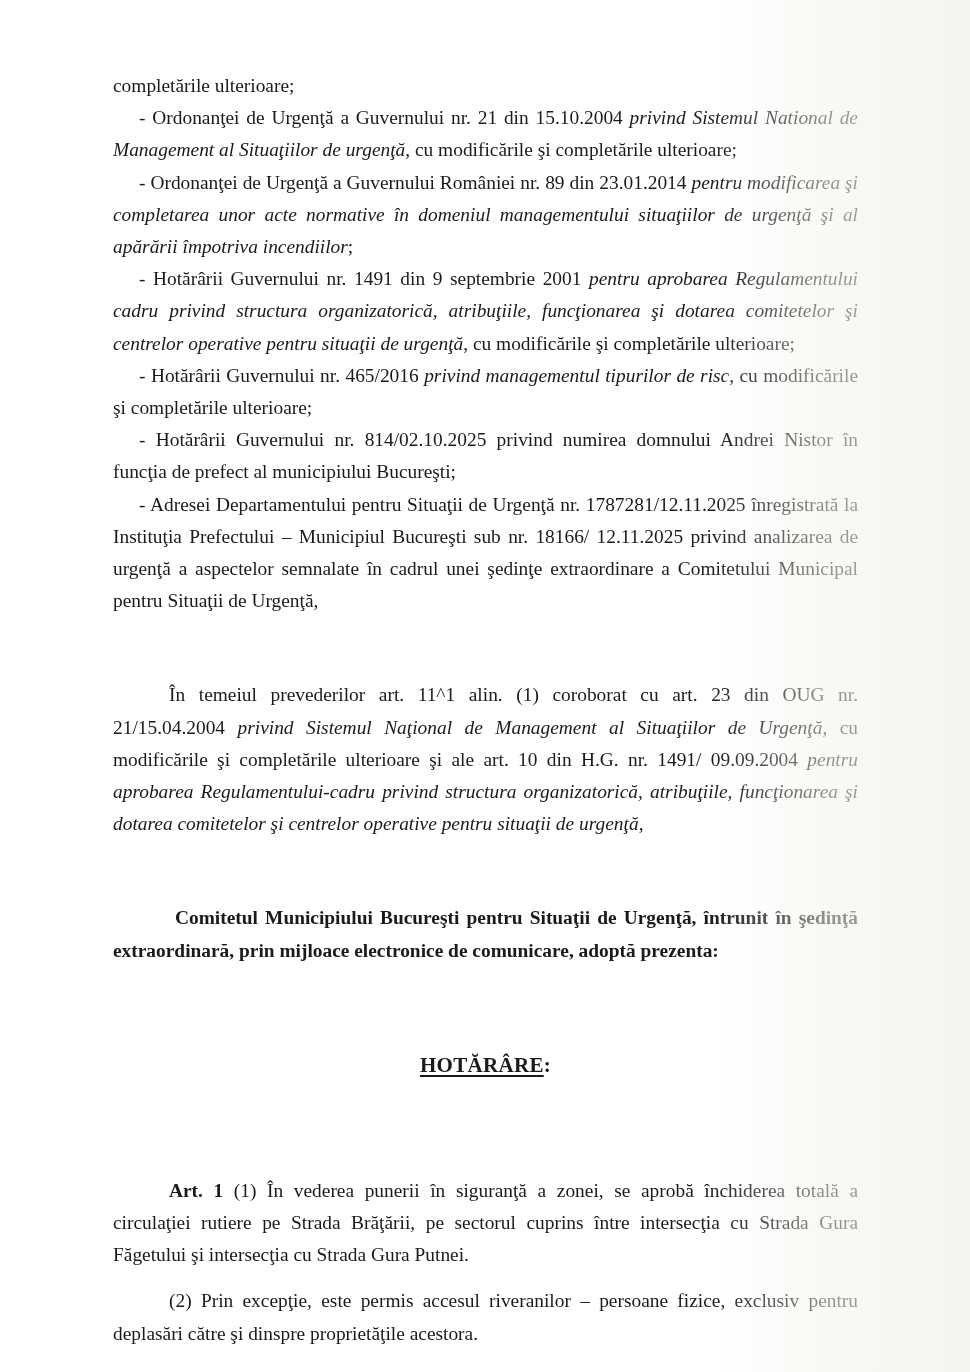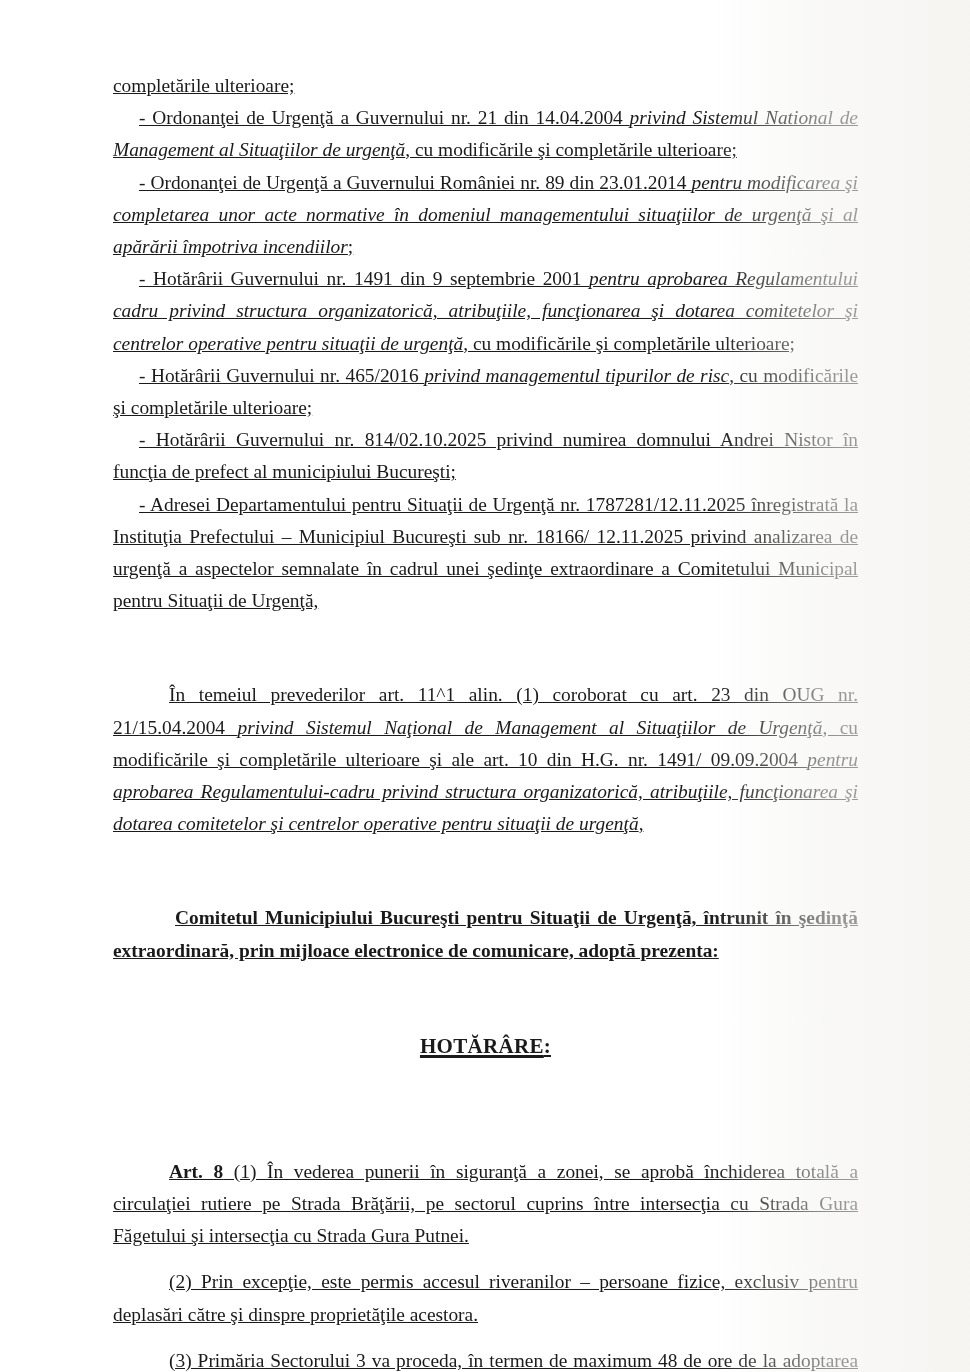--- a/index.html
+++ b/index.html
@@ -33,56 +33,56 @@
     top: 70px;
     width: 745px;
   }
   p {
     margin: 0;
     font-size: 19.4px;
     line-height: 1.66;
     text-align: justify;
     text-justify: inter-word;
     hyphens: none;
-    text-decoration: underline;
   }
   .flush { text-indent: 0; }
   .ind-dash { text-indent: 26px; }
   .ind-para { text-indent: 56px; }
   .ind-art  { text-indent: 56px; }
   i, em { font-style: italic; }
   b, strong { font-weight: bold; }
   .bold-block {
     font-weight: bold;
     text-align: justify;
     text-indent: 62px;
     font-size: 19.4px;
     line-height: 1.66;
   }
   .heading {
     text-align: center;
     font-weight: bold;
     font-size: 21px;
     letter-spacing: .3px;
+    margin-top: 19px;
   }
   .heading .ul { text-decoration: underline; text-underline-offset: 3px; }
   .sp-s  { height: 14px; }
   .sp-m  { height: 30px; }
   .sp-xl { height: 62px; }
 </style>
 </head>
 <body>
 
 <div id="page">
   <div id="doc">
 
     <p class="flush">completările ulterioare;</p>
 
     <p class="ind-dash">
-      <span>- Ordonanţei de Urgenţă a Guvernului nr. 21 din 14.04.2004 </span><i>privind Sistemul National de Management al Situaţiilor de urgenţă</i><span>, cu modificările şi completările ulterioare;</span>
+      <span>- Ordonanţei de Urgenţă a Guvernului nr. 21 din 15.10.2004 </span><i>privind Sistemul National de Management al Situaţiilor de urgenţă</i><span>, cu modificările şi completările ulterioare;</span>
     </p>
 
     <p class="ind-dash">
       <span>- Ordonanţei de Urgenţă a Guvernului României nr. 89 din 23.01.2014 </span><i>pentru modificarea şi completarea unor acte normative în domeniul managementului situaţiilor de urgenţă şi al apărării împotriva incendiilor</i><span>;</span>
     </p>
 
     <p class="ind-dash">
       <span>- Hotărârii Guvernului nr. 1491 din 9 septembrie 2001 </span><i>pentru aprobarea Regulamentului cadru privind structura organizatorică, atribuţiile, funcţionarea şi dotarea comitetelor şi centrelor operative pentru situaţii de urgenţă</i><span>, cu modificările şi completările ulterioare;</span>
     </p>
 
@@ -105,21 +105,21 @@
     <p class="bold-block">Comitetul Municipiului Bucureşti pentru Situaţii de Urgenţă, întrunit în şedinţă extraordinară, prin mijloace electronice de comunicare, adoptă prezenta:</p>
 
     <div class="sp-xl"></div>
 
     <p class="heading"><span class="ul">HOTĂRÂRE</span><span>:</span></p>
 
     <div class="sp-xl"></div>
     <div class="sp-m"></div>
 
     <p class="ind-art">
-      <b>Art. 8</b><span> (1) În vederea punerii în siguranţă a zonei, se aprobă închiderea totală a circulaţiei rutiere pe Strada Brăţării, pe sectorul cuprins între intersecţia cu Strada Gura Făgetului şi intersecţia cu Strada Gura Putnei.</span>
+      <b>Art. 1</b><span> (1) În vederea punerii în siguranţă a zonei, se aprobă închiderea totală a circulaţiei rutiere pe Strada Brăţării, pe sectorul cuprins între intersecţia cu Strada Gura Făgetului şi intersecţia cu Strada Gura Putnei.</span>
     </p>
 
     <div class="sp-s"></div>
 
     <p class="ind-para">(2) Prin excepţie, este permis accesul riveranilor – persoane fizice, exclusiv pentru deplasări către şi dinspre proprietăţile acestora.</p>
 
     <div class="sp-s"></div>
 
     <p class="ind-para">(3) Primăria Sectorului 3 va proceda, în termen de maximum 48 de ore de la adoptarea prezentei hotărâri, la montarea de bariere, semnalizare rutieră fizică şi panouri de informare necesare implementării măsurii prevăzute la alin. (1).</p>
 

